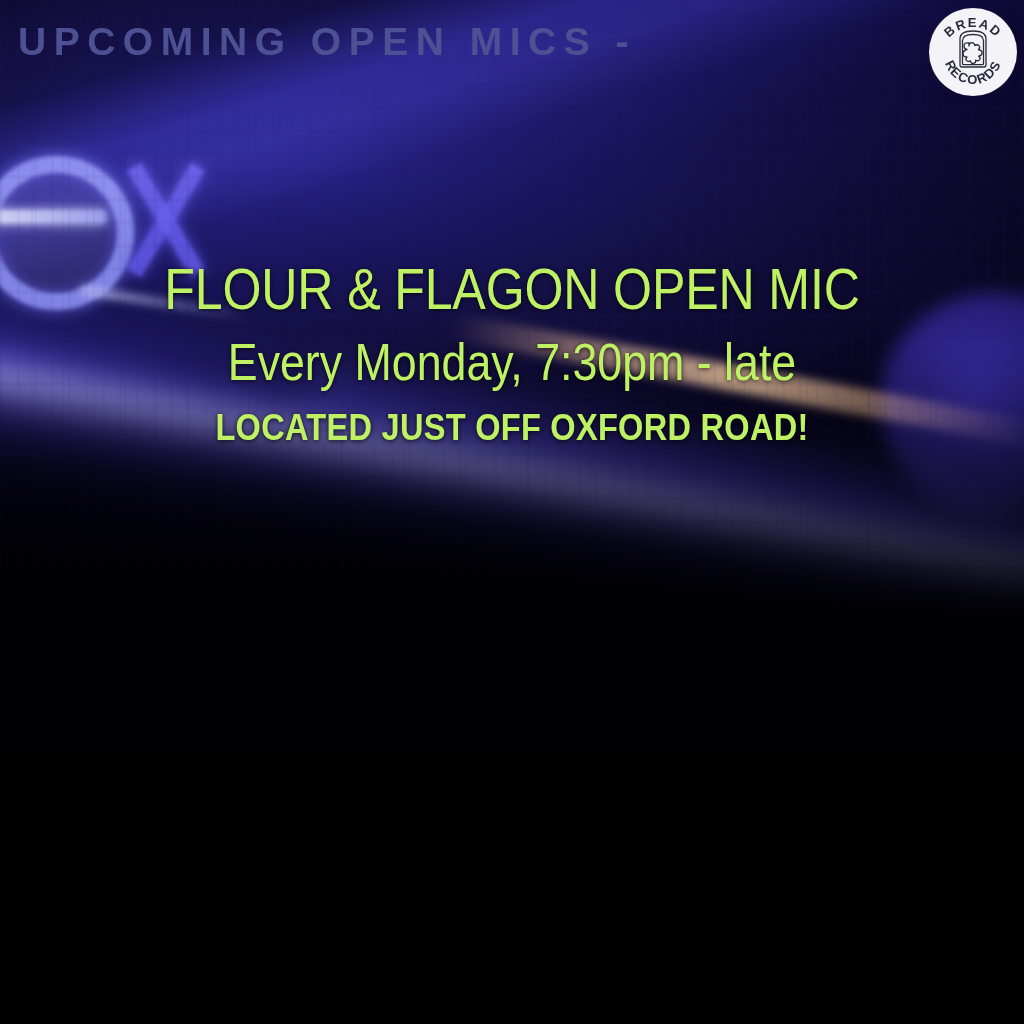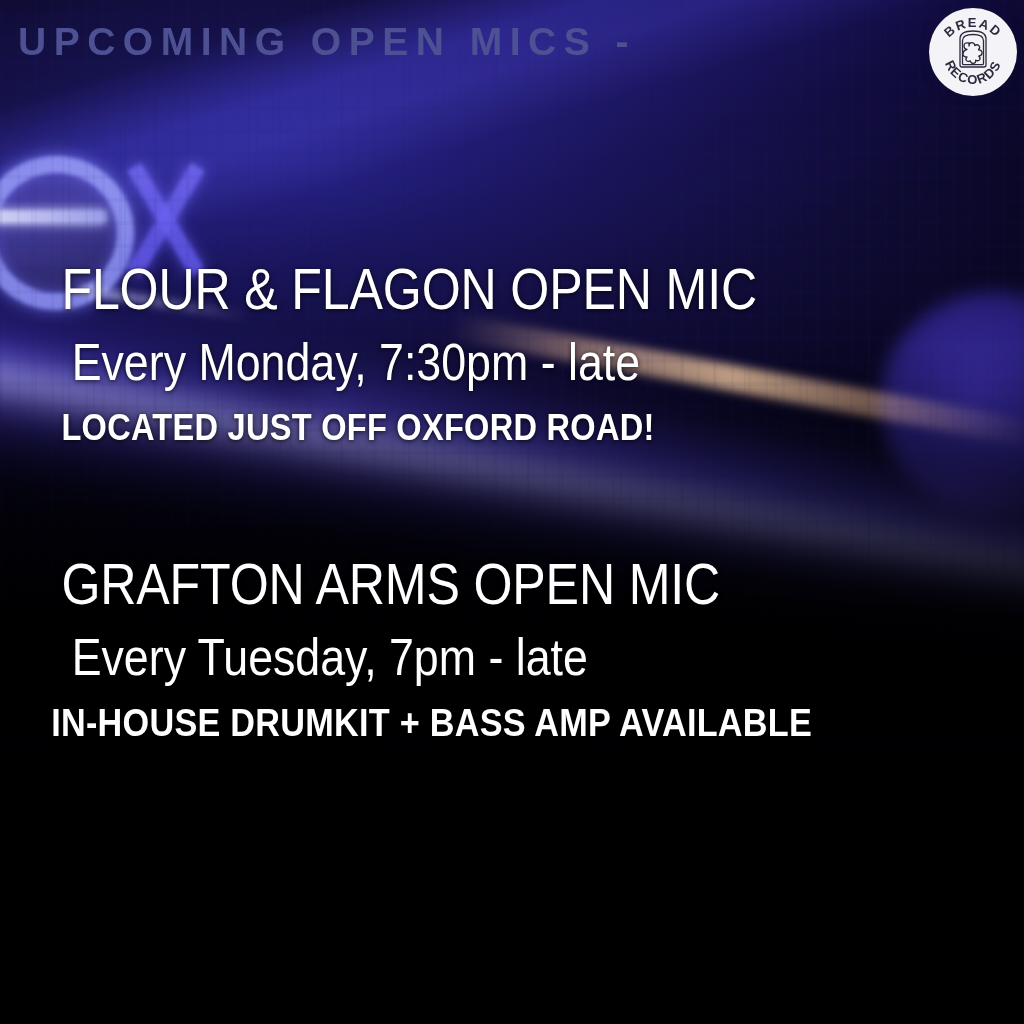--- a/index.html
+++ b/index.html
@@ -234,22 +234,22 @@
     box-shadow: 0 0 10px rgba(20,18,60,0.5);
   }
   .logo svg { display: block; width: 88px; height: 88px; }
 
   
   .events {
     position: absolute;
     left: 0;
     right: 0;
     top: 258px;
-    text-align: left;
-    color: #ffffff;
+    text-align: center;
+    color: #bef264;
   }
   .event { margin: 0 0 0 0; }
   .event + .event { margin-top: 104px; }
 
   .ev-title {
     font-size: 57px;
     line-height: 62px;
     font-weight: normal;
     letter-spacing: -0.2px;
     transform: scaleX(0.88);
@@ -329,21 +329,16 @@
     </div>
 
     <div class="events">
 
       <div class="event">
         <div class="ev-title">FLOUR &amp; FLAGON OPEN MIC</div>
         <div class="ev-time">Every Monday, 7:30pm - late</div>
         <div class="ev-note">LOCATED JUST OFF OXFORD ROAD!</div>
       </div>
 
-      <div class="event">
-        <div class="ev-title">GRAFTON ARMS OPEN MIC</div>
-        <div class="ev-time">Every Tuesday, 7pm - late</div>
-        <div class="ev-note wide">IN-HOUSE DRUMKIT + BASS AMP AVAILABLE</div>
-      </div>
 
     </div>
   </div>
 </div>
 
 </body></html>

